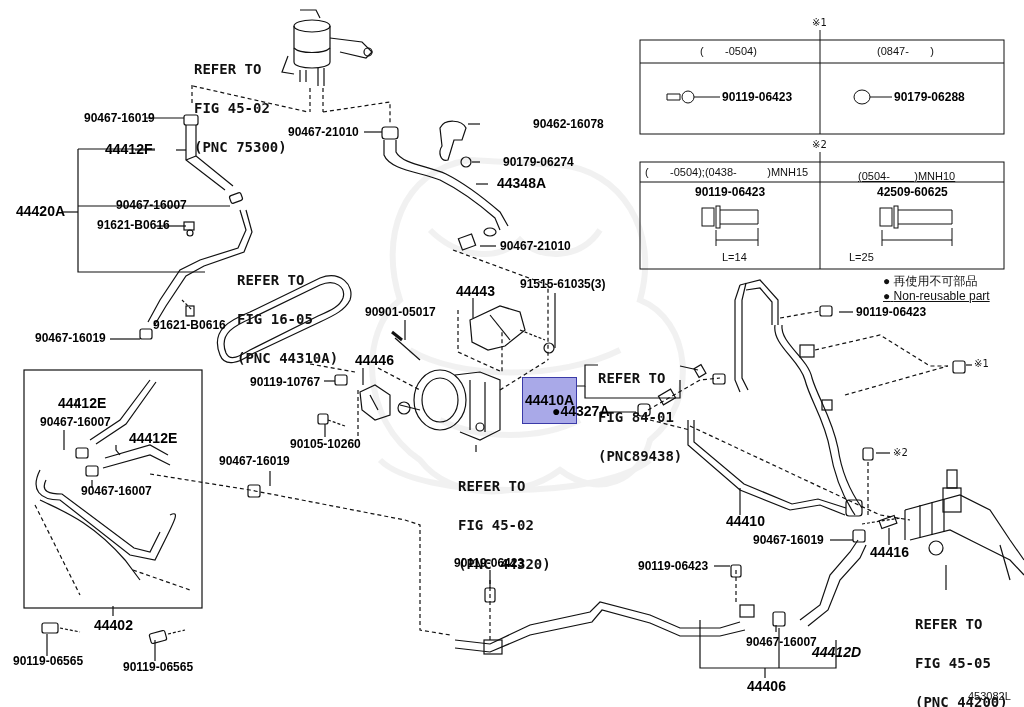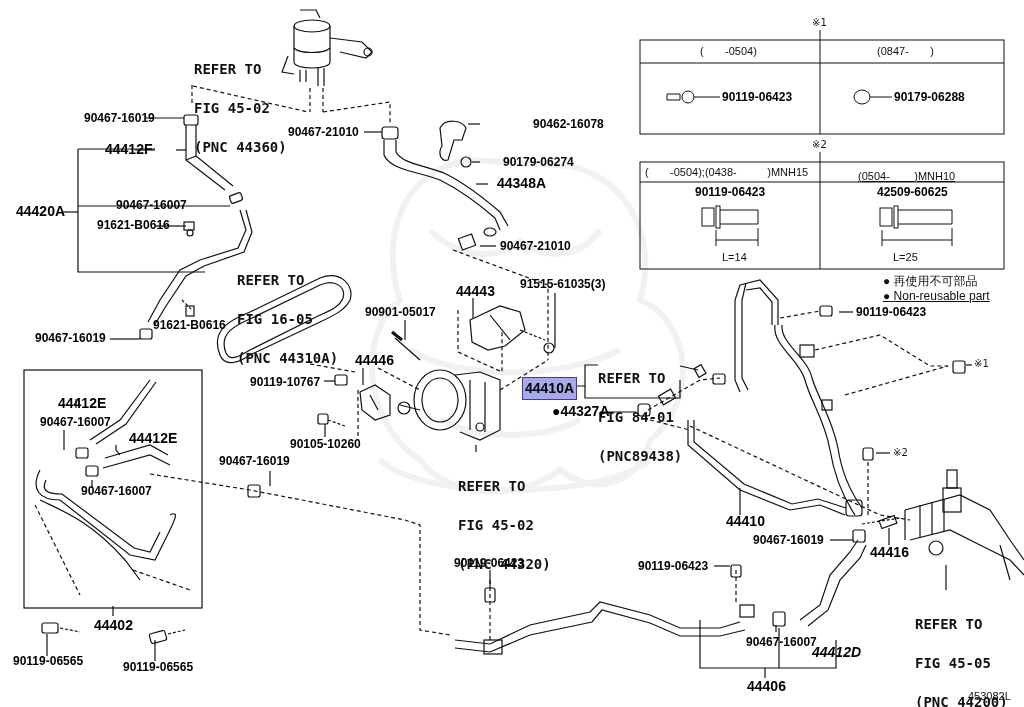--- a/index.html
+++ b/index.html
@@ -1,21 +1,21 @@
 <!DOCTYPE html>
 <html><head>
 <meta charset="utf-8">
 <style>
   html, body { margin: 0; padding: 0; background: #ffffff; }
   #canvas { position: relative; width: 1024px; height: 707px; overflow: hidden; background: #ffffff; font-family: "DejaVu Sans", sans-serif; color: #111; }
   svg.art { position: absolute; left: 0; top: 0; width: 1024px; height: 707px; }
   .lbl { position: absolute; font-family: "Liberation Sans", sans-serif; font-weight: bold; font-size: 12px; letter-spacing: 0px; white-space: nowrap; line-height: 13px; color: #000000; }
   .lbl.big { font-size: 14px; }
   .ref { position: absolute; font-family: "DejaVu Sans Mono", monospace; font-weight: bold; font-size: 14px; line-height: 13px; white-space: pre; color: #111; }
-  .hl { background: #a9a9e8; border: 1px solid #3a3aa8; padding: 4px 2px; }
+  .hl { background: #a9a9e8; border: 1px solid #3a3aa8; padding: 16px 2px; }
   .tbl-text { position: absolute; font-family: "Liberation Sans", sans-serif; font-size: 11px; white-space: pre; color: #111; }
   .legend { position: absolute; font-family: "Liberation Sans", sans-serif; font-size: 12px; white-space: nowrap; color: #111; }
   .note { position: absolute; font-family: "DejaVu Sans", sans-serif; font-size: 10px; color: #111; white-space: nowrap; }
   .figno { position: absolute; font-family: Liberation Sans, sans-serif; font-size: 11px; color: #111; }
 </style>
 </head>
 <body>
 
 <div id="canvas">
 
@@ -259,21 +259,21 @@
     <rect x="880" y="208" width="12" height="18"></rect>
     <rect x="894" y="206" width="4" height="22"></rect>
     <path d="M898 210 L952 210 L952 224 L898 224"></path>
     <path d="M882 230 L882 246 M952 228 L952 246 M882 240 L952 240"></path>
   </g>
 </svg>
 
 <div class="ref" style="left:194px;top:37px;">
   <div>REFER TO</div>
   <div>FIG 45-02</div>
-  <div>(PNC 44360)</div>
+  <div>(PNC 75300)</div>
 </div>
 <div class="ref" style="left:237px;top:248px;">
   <div>REFER TO</div>
   <div>FIG 16-05</div>
   <div>(PNC 44310A)</div>
 </div>
 <div class="ref" style="left:458px;top:454px;">
   <div>REFER TO</div>
   <div>FIG 45-02</div>
   <div>(PNC 44320)</div>
@@ -340,21 +340,21 @@
   <span class="lbl" style="left:894px;top:91px;">90179-06288</span>
 </div>
 
 <div>
   <span class="note" style="left:812px;top:139px;">※2</span>
   <span class="tbl-text" style="left:645px;top:166px;">(       -0504);(0438-          )MNH15</span>
   <span class="tbl-text" style="left:858px;top:170px;text-decoration:underline;">(0504-        )MNH10</span>
   <span class="lbl" style="left:695px;top:186px;">90119-06423</span>
   <span class="lbl" style="left:877px;top:186px;">42509-60625</span>
   <span class="tbl-text" style="left:722px;top:251px;">L=14</span>
-  <span class="tbl-text" style="left:893px;top:251px;">L=25</span>
+  <span class="tbl-text" style="left:849px;top:251px;">L=25</span>
 </div>
 
 <div>
   <span class="legend" style="left:883px;top:273px;"><span>●</span> <span>再使用不可部品</span></span>
   <span class="legend" style="left:883px;top:289px;text-decoration:underline;"><span>●</span> <span>Non-reusable part</span></span>
 </div>
 
 <span class="figno" style="left:968px;top:690px;">453082L</span>
 
 </div>

